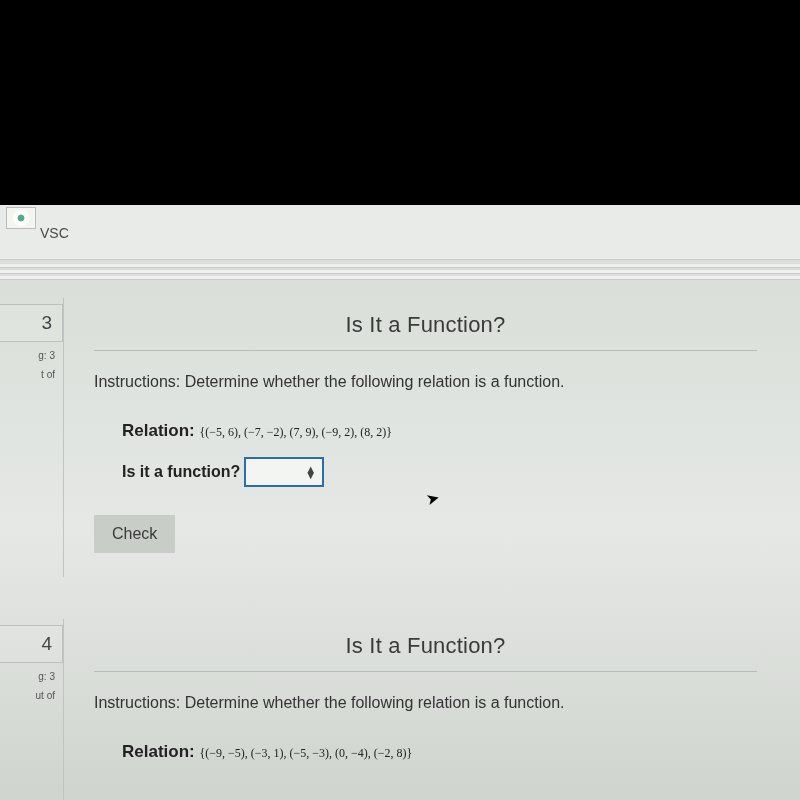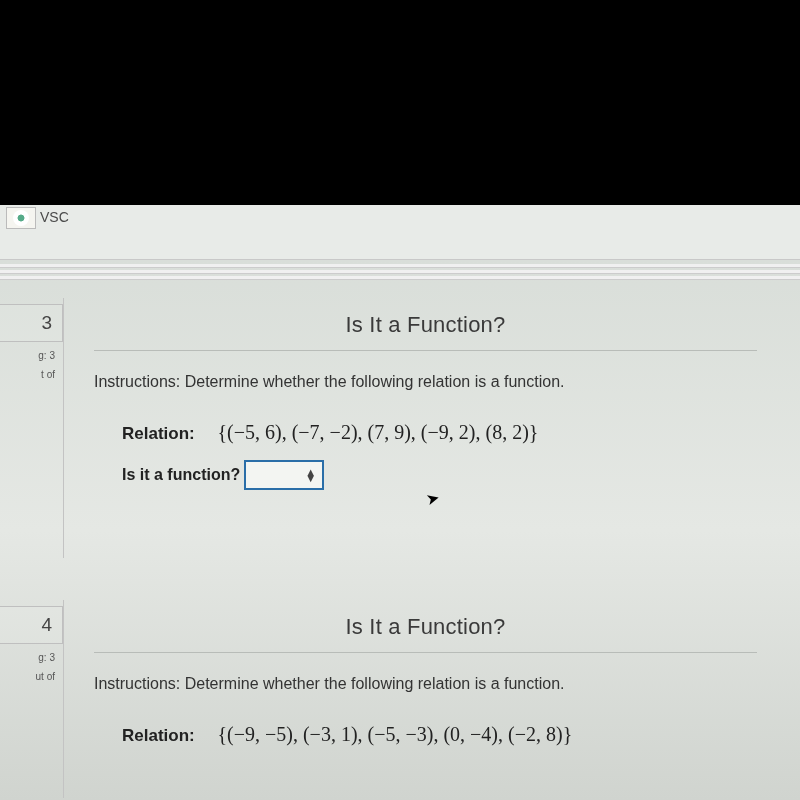--- a/index.html
+++ b/index.html
@@ -38,21 +38,21 @@
     }
     .recycle-mini {
       width: 16px; height: 16px;
       border-radius: 50%;
       background: radial-gradient(circle, #5a8 30%, #fff 32%);
       position: relative;
     }
     .toolbar-text {
       position: absolute;
       left: 40px;
-      top: 4px;
+      top: 20px;
       font-size: 14px;
       color: #4a4a4a;
     }
     .page-bg {
       width: 100%;
       height: calc(100% - 260px);
       background: linear-gradient(180deg, #d9ded9 0%, #e5e8e4 50%, #d0d4cf 100%);
       position: relative;
     }
     .paper-edge {
@@ -123,22 +123,21 @@
       margin-left: 28px;
       margin-bottom: 28px;
     }
     .relation-line {
       font-size: 17px;
       color: #222;
       margin-bottom: 16px;
     }
     .relation-line .math {
       font-family: "Times New Roman", Georgia, serif;
-      font-size: 20px;
-      margin-left: 18px;
+      font-size: 12px;
     }
     .prompt-line {
       font-size: 16px;
       font-weight: 700;
       color: #222;
       display: flex;
       align-items: center;
     }
     .answer-select {
       display: inline-flex;
@@ -228,20 +227,21 @@
           <span class="answer-select">
             <span></span>
             <span class="select-caret">
               <span>▲</span>
                 <span>▼</span>
             </span>
           </span>
         </div>
       </div>
 
+      <button class="check-btn">Check</button>
 
       <span class="cursor-arrow">➤</span>
     </div>
   </div>
 
   <div class="row-sep"></div>
 
   <div class="content-row second">
     <div class="sidebar-col">
       <div class="side-box">

